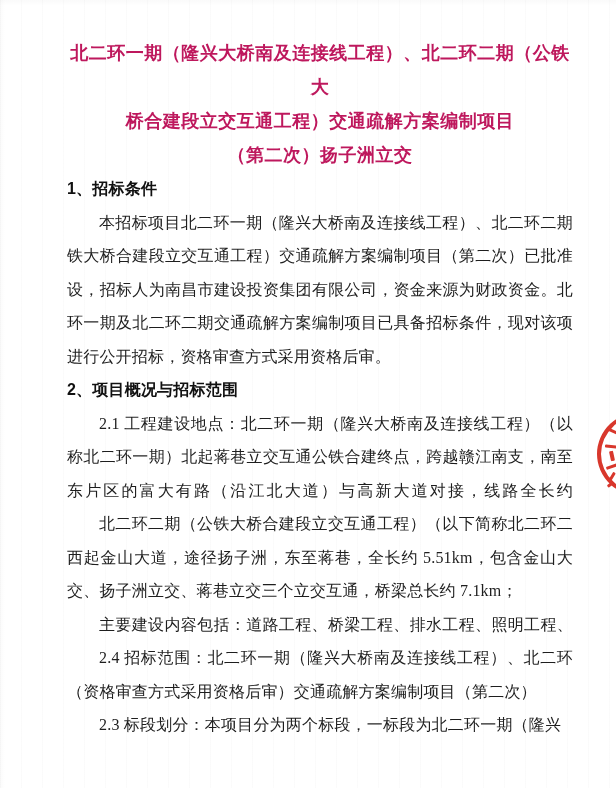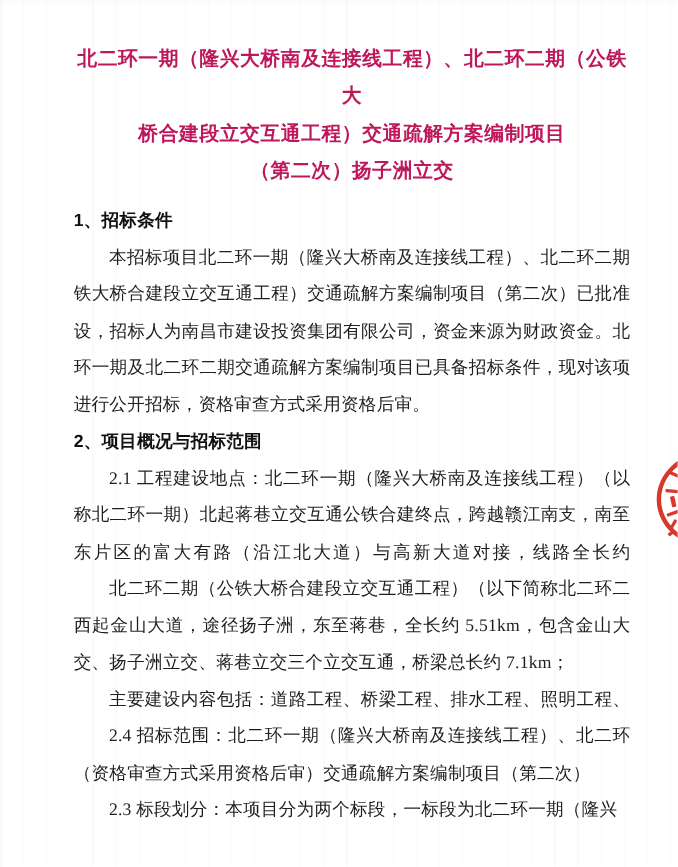--- a/index.html
+++ b/index.html
@@ -32,21 +32,21 @@
   .title {
     text-align: center;
     font-family: "Liberation Sans", "DejaVu Sans", sans-serif;
     font-weight: 700;
     font-size: 18px;
     line-height: 34px;
     letter-spacing: 0.5px;
     color: #be185d;
   }
 
-  .rows { margin-top: 12px; }
+  .rows { }
 
   .row {
     height: 33.5px;
     line-height: 33.5px;
     font-size: 16px;
     letter-spacing: 0.2px;
     color: #1e1e1e;
     overflow: hidden;
   }
   .row.h {

